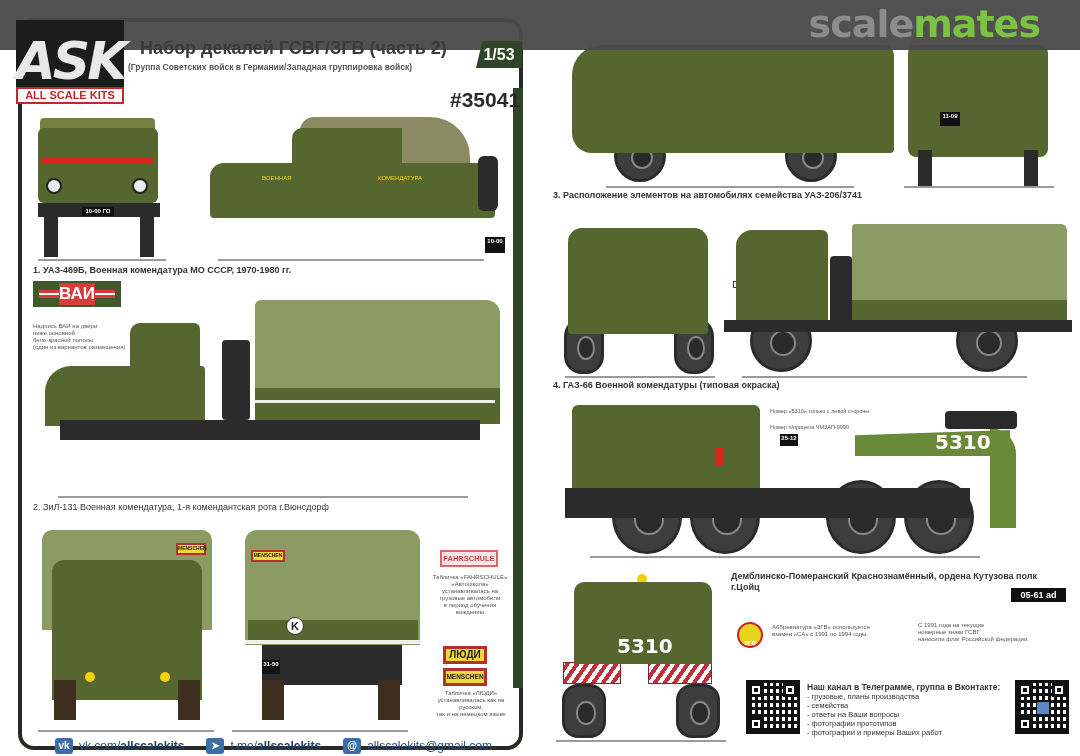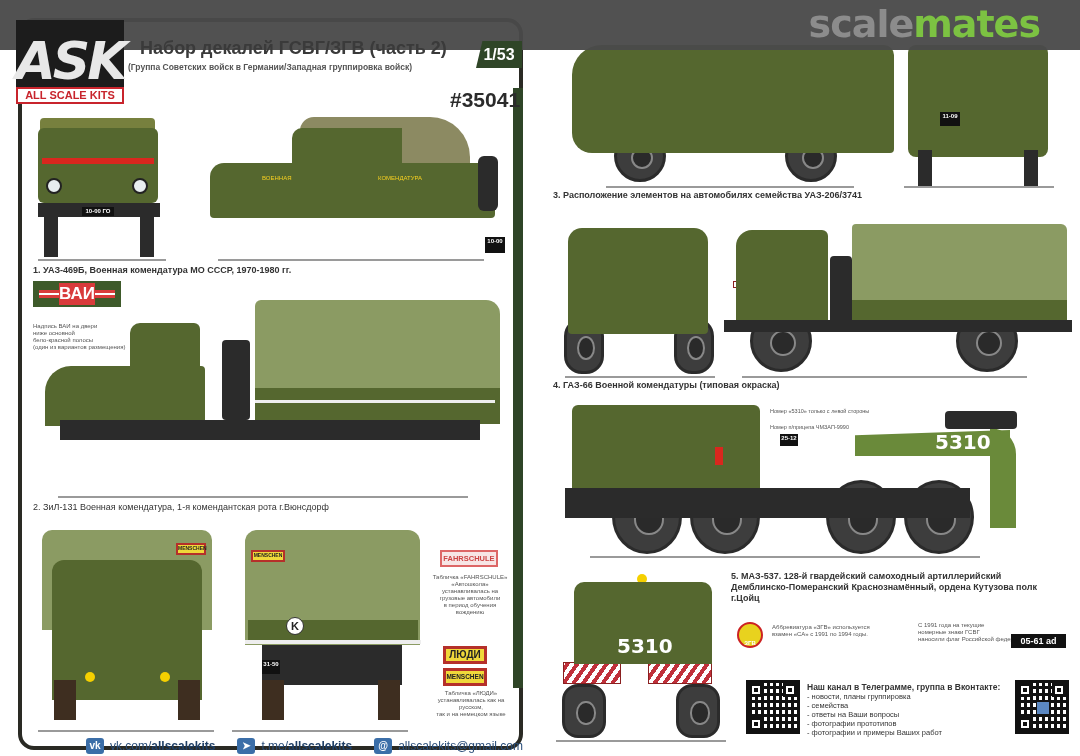--- a/index.html
+++ b/index.html
@@ -44,21 +44,21 @@
   .dark { background: #2b2b2b; }
 
   
   .vai { position: absolute; left: 33px; top: 281px; width: 88px; height: 26px; background: #3e5a2a; z-index: 3; }
   .vai .bar { position: absolute; left: 6px; right: 6px; top: 9px; height: 8px; background: repeating-linear-gradient(#d93b3b 0 3px, #fff 3px 5px); }
   .vai span { position: absolute; left: 26px; top: 2px; width: 36px; text-align: center; background: #d93b3b; color: #fff; font-size: 17px; font-weight: bold; line-height: 22px; }
 
   .fahr { position: absolute; left: 440px; top: 550px; width: 58px; height: 17px; border: 2px solid #d66; background: #f7e5e5; color: #c44; font-size: 7.5px; font-weight: bold; text-align: center; line-height: 13px; z-index: 3; }
   .yellow-sign { position: absolute; background: #f0d83a; border: 3px solid #b5302a; color: #222; font-weight: bold; text-align: center; z-index: 3; }
 
-  .footer { position: absolute; left: 86px; top: 737px; height: 18px; display: flex; gap: 22px; align-items: center; z-index: 7; }
+  .footer { position: absolute; left: 55px; top: 737px; height: 18px; display: flex; gap: 22px; align-items: center; z-index: 7; }
   .f-item { display: flex; align-items: center; gap: 6px; font-size: 12px; color: #2a4e7a; }
   .f-item b { color: #1f3f66; }
   .f-ico { width: 18px; height: 16px; border-radius: 3px; background: #3b6ea8; color: #fff; font-size: 10px; text-align: center; line-height: 16px; font-weight: bold; }
 
   .qr { position: absolute; width: 54px; height: 54px; z-index: 3;
         background:
           repeating-linear-gradient(90deg, #111 0 3px, transparent 3px 6px),
           repeating-linear-gradient(0deg, #111 0 3px, #fff 3px 7px);
         border: 3px solid #111; }
   .qr .c { position: absolute; width: 14px; height: 14px; border: 3px solid #111; background: #fff; }
@@ -268,21 +268,20 @@
   <div class="tire" style="left:690px;top:480px;width:70px;height:74px;"></div>
   <div class="tire" style="left:826px;top:480px;width:70px;height:74px;"></div>
   <div class="tire" style="left:904px;top:480px;width:70px;height:74px;"></div>
   <div class="note" style="left:770px;top:408px;font-size:5.5px;">Номер «5310» только с левой стороны</div>
   <div class="note" style="left:770px;top:424px;font-size:5.5px;">Номер п/прицепа ЧМЗАП-9990</div>
   <div class="plate" style="left:780px;top:434px;width:18px;height:12px;">25-12</div>
 </div>
 <div class="ground" style="left:590px;top:556px;width:390px;"></div>
 
 <div class="caption" style="left:731px;top:571px;line-height:11px;">
-  <div>5. МАЗ-537. 128-й гвардейский самоходный артиллерийский</div>
   <div>Демблинско-Померанский Краснознамённый, ордена Кутузова полк</div>
   <div>г.Цойц</div>
 </div>
 
 <div>
   <div class="v" style="left:637px;top:574px;width:10px;height:10px;border-radius:50%;background:#f5d000;"></div>
   <div class="v olive" style="left:574px;top:582px;width:138px;height:82px;border-radius:10px 10px 0 0;"></div>
   <div class="win" style="left:582px;top:594px;width:54px;height:26px;"></div>
   <div class="win" style="left:640px;top:594px;width:54px;height:26px;"></div>
   <div class="num" style="left:617px;top:634px;">5310</div>
@@ -298,30 +297,30 @@
   </div>
 <div class="note" style="left:772px;top:624px;font-size:6px;">
   <div>Аббревиатура «ЗГВ» используется</div>
     <div>взамен «СА» с 1991 по 1994 годы.</div>
 </div>
 <div class="note" style="left:918px;top:622px;font-size:6px;">
   <div>С 1991 года на текущие</div>
     <div>номерные знаки ГСВГ</div>
     <div>наносили флаг Российской федерации.</div>
 </div>
-<div class="plate" style="left:1011px;top:634px;width:55px;height:14px;font-size:9px;line-height:14px;">05-61 ad</div>
+<div class="plate" style="left:1011px;top:588px;width:55px;height:14px;font-size:9px;line-height:14px;">05-61 ad</div>
 
 <div class="qr" style="left:746px;top:680px;">
   <div class="c" style="left:0;top:0;"></div>
     <div class="c" style="right:0;top:0;"></div>
     <div class="c" style="left:0;bottom:0;"></div>
 </div>
 <div class="tg-text">
   <div class="h">Наш канал в Телеграмме, группа в Вконтакте:</div>
-  <div>- новости, планы группировка</div>
+  <div>- грузовые, планы производства</div>
   <div>- семейства</div>
   <div>- ответы на Ваши вопросы</div>
   <div>- фотографии прототипов</div>
   <div>- фотографии и примеры Ваших работ</div>
 </div>
 <div class="qr" style="left:1015px;top:680px;">
   <div class="c" style="left:0;top:0;"></div>
     <div class="c" style="right:0;top:0;"></div>
     <div class="c" style="left:0;bottom:0;"></div>
   <div class="vk"></div>

